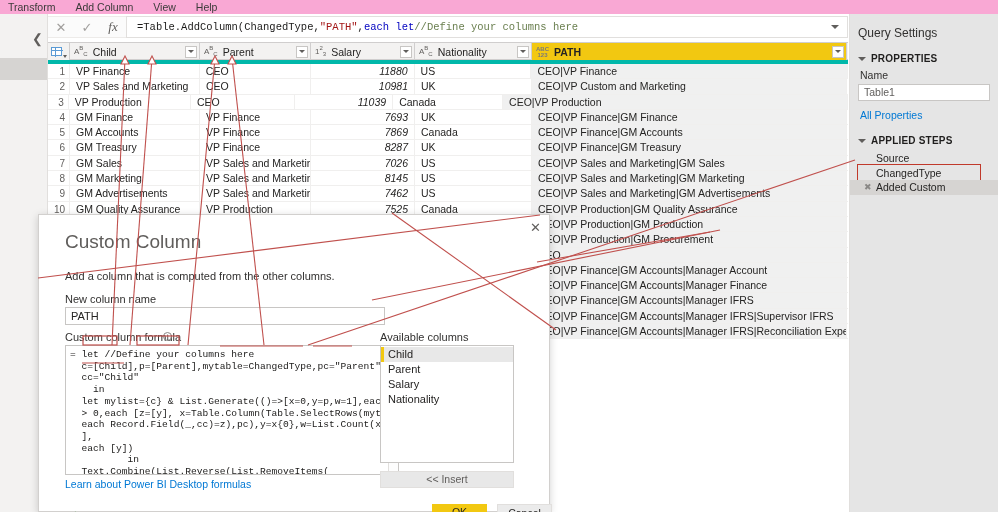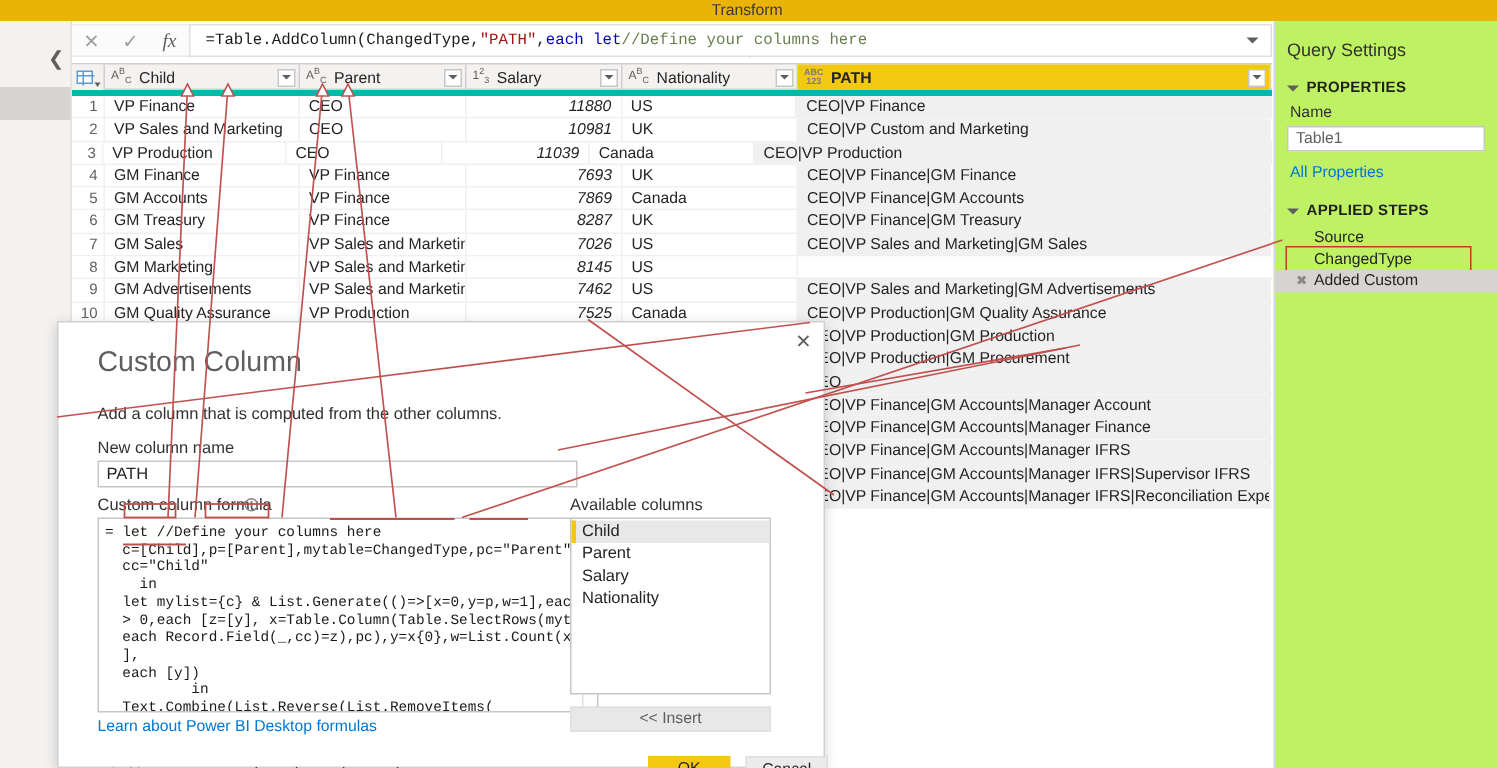--- a/index.html
+++ b/index.html
@@ -10,22 +10,22 @@
     background: #ffffff;
     font-family: "Liberation Sans", sans-serif;
     font-size: 11px;
     color: #252423;
   }
   #app { position: relative; width: 998px; height: 512px; }
 
   
   .ribbon-tabs {
     position: absolute; left: 0; top: 0; width: 998px; height: 14px;
-    background: #eab308;
-    display: flex; align-items: center; flex-direction: column;
+    background: #f9a8d4;
+    display: flex; align-items: center;
   }
   .ribbon-tab {
     font-size: 10.5px; color: #3b3a39;
     padding: 0 10px; line-height: 14px; white-space: nowrap;
     cursor: default;
   }
   .ribbon-tab:first-child { padding-left: 8px; }
 
   
   .left-rail {
@@ -136,21 +136,21 @@
     padding: 0 6px; font-size: 10.5px; line-height: 15.3px;
     white-space: nowrap; overflow: hidden; color: #252423;
     border-right: 1px solid #f0efee;
   }
   .cell.num { text-align: right; font-style: italic; }
   .cell.path { background: #f0f0f0; }
 
   
   .qs-panel {
     position: absolute; left: 849px; top: 14px; width: 149px; height: 498px;
-    background: #bef264; border-left: 1px solid #e1dfdd;
+    background: #e5e5e5; border-left: 1px solid #e1dfdd;
     padding: 12px 8px 0 8px;
   }
   .qs-title { font-size: 12px; color: #323130; margin-bottom: 13px; }
   .qs-section {
     font-size: 10px; font-weight: bold; color: #201f1e; letter-spacing: .2px;
     margin-bottom: 5px; display: flex; align-items: center;
   }
   .qs-caret {
     width: 0; height: 0; border-left: 4px solid transparent;
     border-right: 4px solid transparent; border-top: 4px solid #605e5c;
@@ -390,20 +390,21 @@
         <div class="cell num" style="width:104px">7026</div>
         <div class="cell" style="width:117px">US</div>
         <div class="cell path" style="width:315px">CEO|VP Sales and Marketing|GM Sales</div>
       </div>
       <div class="grid-row">
         <div class="rownum">8</div>
         <div class="cell" style="width:130px">GM Marketing</div>
         <div class="cell" style="width:111px">VP Sales and Marketing</div>
         <div class="cell num" style="width:104px">8145</div>
         <div class="cell" style="width:117px">US</div>
+        <div class="cell path" style="width:315px">CEO|VP Sales and Marketing|GM Marketing</div>
       </div>
       <div class="grid-row">
         <div class="rownum">9</div>
         <div class="cell" style="width:130px">GM Advertisements</div>
         <div class="cell" style="width:111px">VP Sales and Marketing</div>
         <div class="cell num" style="width:104px">7462</div>
         <div class="cell" style="width:117px">US</div>
         <div class="cell path" style="width:315px">CEO|VP Sales and Marketing|GM Advertisements</div>
       </div>
       <div class="grid-row">

